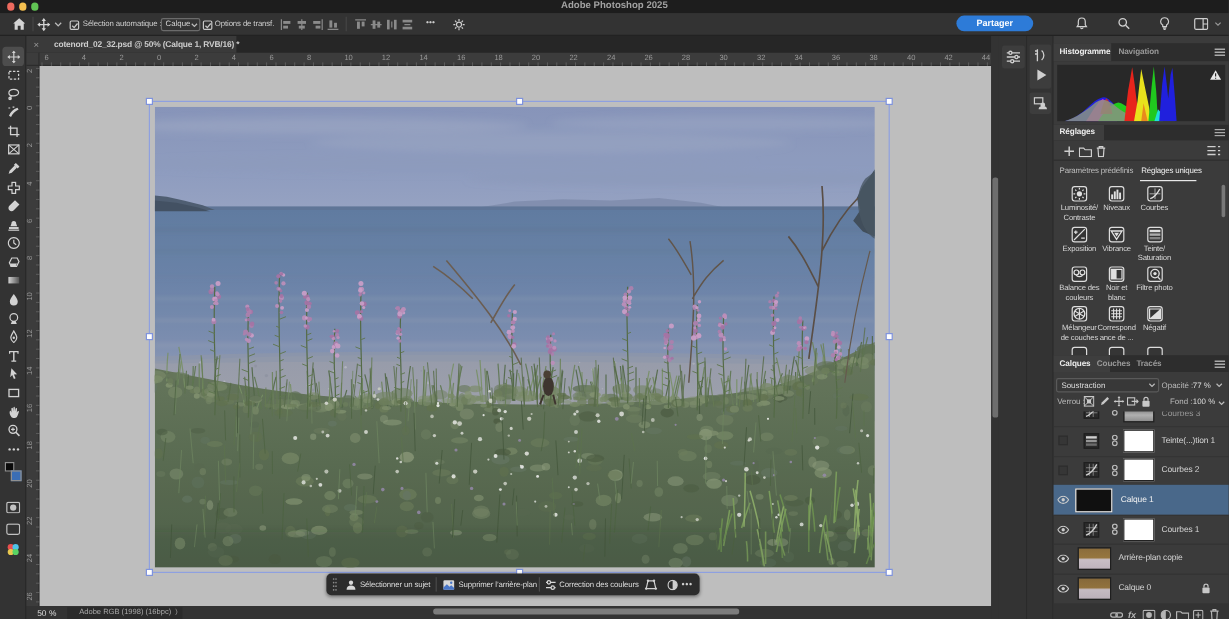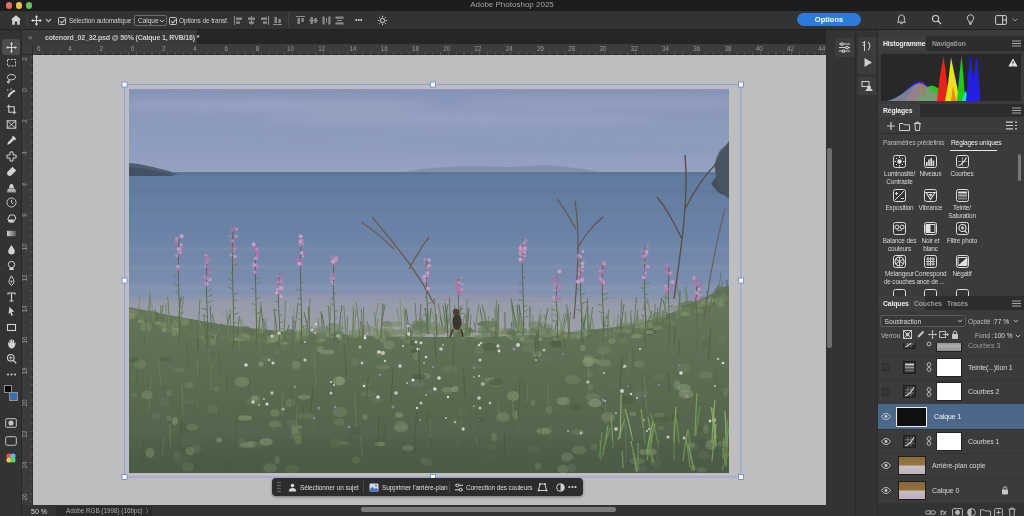--- a/index.html
+++ b/index.html
@@ -7,21 +7,21 @@
 .abs{position:absolute;}
 #app{position:relative;width:1024px;height:516px;}
 .txt{white-space:nowrap;}
 svg{display:block;}
 </style></head><body>
 <div id="app">
 <div class="abs" style="left:0px;top:0px;width:1024px;height:11px;background:#1d1d1d;"></div>
 <div class="abs" style="left:6px;top:2.2px;width:6.4px;height:6.4px;border-radius:50%;background:#ed6a5e;"></div>
 <div class="abs" style="left:16px;top:2.2px;width:6.4px;height:6.4px;border-radius:50%;background:#f4bf4f;"></div>
 <div class="abs" style="left:26px;top:2.2px;width:6.4px;height:6.4px;border-radius:50%;background:#61c454;"></div>
-<div class="abs txt" style="left:512px;transform:translateX(-50%);top:1px;font-size:8px;color:#a2a2a2;font-weight:400;line-height:1;">Adobe Photoshop 2025</div>
+<div class="abs txt" style="left:512px;transform:translateX(-50%);top:1px;font-size:8px;color:#a2a2a2;font-weight:700;line-height:1;">Adobe Photoshop 2025</div>
 <div class="abs" style="left:0px;top:11px;width:1024px;height:19px;background:#333333;border-bottom:1px solid #222222;"></div>
 <svg class="abs" style="left:10px;top:14px" width="12" height="12" viewBox="0 0 12 12">
       <path d="M6 1.2 L11 5.6 L9.8 5.6 L9.8 10.8 L7.2 10.8 L7.2 7.4 L4.8 7.4 L4.8 10.8 L2.2 10.8 L2.2 5.6 L1 5.6 Z" fill="#d4d4d4"></path>
     </svg>
 <div class="abs" style="left:27px;top:14px;width:1px;height:12px;background:#454545;"></div>
 <svg class="abs" style="left:31px;top:14.5px" width="11" height="11" viewBox="0 0 11 11">
       <g stroke="#d4d4d4" stroke-width="1.1" fill="#d4d4d4">
         <path d="M5.5 1 L5.5 10 M1 5.5 L10 5.5" fill="none"></path>
         <path d="M5.5 0 l1.8 2.4 h-3.6 Z M5.5 11 l1.8 -2.4 h-3.6 Z M0 5.5 l2.4 -1.8 v3.6 Z M11 5.5 l-2.4 -1.8 v3.6 Z" stroke="none"></path>
       </g>
@@ -76,21 +76,21 @@
       <path d="M5.5 3 V8" stroke="#8a8a8a"></path>
     </svg><svg class="abs" style="left:334px;top:15px" width="11" height="11" viewBox="0 0 11 11">
       <rect x="1.5" y="1.5" width="8" height="2.2" fill="#8a8a8a"></rect>
       <rect x="1.5" y="7.3" width="8" height="2.2" fill="#8a8a8a"></rect>
       <path d="M3 5.5 H8" stroke="#8a8a8a"></path>
     </svg>
 <div class="abs txt" style="left:355px;top:16px;font-size:7px;color:#cccccc;font-weight:400;line-height:1;">•••</div>
 <svg class="abs" style="left:377px;top:14.5px" width="11" height="11" viewBox="0 0 11 11">
       <path d="M5.5 3.4 a2.1 2.1 0 1 0 0 4.2 a2.1 2.1 0 1 0 0 -4.2 M5.5 0.8 v1.6 M5.5 8.6 v1.6 M0.8 5.5 h1.6 M8.6 5.5 h1.6 M2.2 2.2 l1.1 1.1 M7.7 7.7 l1.1 1.1 M8.8 2.2 l-1.1 1.1 M3.3 7.7 l-1.1 1.1" stroke="#cfcfcf" stroke-width="1" fill="none"></path>
     </svg>
-<div class="abs" style="left:797px;top:13px;width:64px;height:13px;background:#2d7bd8;border-radius:6.5px;color:#ffffff;font-size:7.5px;font-weight:700;text-align:center;line-height:13px;">Options</div>
+<div class="abs" style="left:797px;top:13px;width:64px;height:13px;background:#2d7bd8;border-radius:6.5px;color:#ffffff;font-size:7.5px;font-weight:700;text-align:center;line-height:13px;">Partager</div>
 <svg class="abs" style="left:896px;top:14px" width="11" height="11" viewBox="0 0 11 11">
       <path d="M5.5 1 C3.6 1 2.6 2.4 2.6 4.2 L2.6 6.6 L1.6 8.2 L9.4 8.2 L8.4 6.6 L8.4 4.2 C8.4 2.4 7.4 1 5.5 1 Z M4.4 9 a1.15 1.15 0 0 0 2.2 0" fill="none" stroke="#cfcfcf" stroke-width="1"></path>
     </svg>
 <svg class="abs" style="left:931px;top:14px" width="11" height="11" viewBox="0 0 11 11">
       <circle cx="4.6" cy="4.6" r="3.1" fill="none" stroke="#cfcfcf" stroke-width="1.1"></circle>
       <path d="M7 7 L10 10" stroke="#cfcfcf" stroke-width="1.2"></path>
     </svg>
 <svg class="abs" style="left:965px;top:14px" width="11" height="11" viewBox="0 0 11 11">
       <path d="M5.5 0.8 a3.2 3.2 0 0 1 1.6 6 l0 1.4 l-3.2 0 l0 -1.4 a3.2 3.2 0 0 1 1.6 -6 Z M4.2 9.4 h2.6 M4.6 10.6 h1.8" fill="none" stroke="#cfcfcf" stroke-width="0.95"></path>
     </svg>

